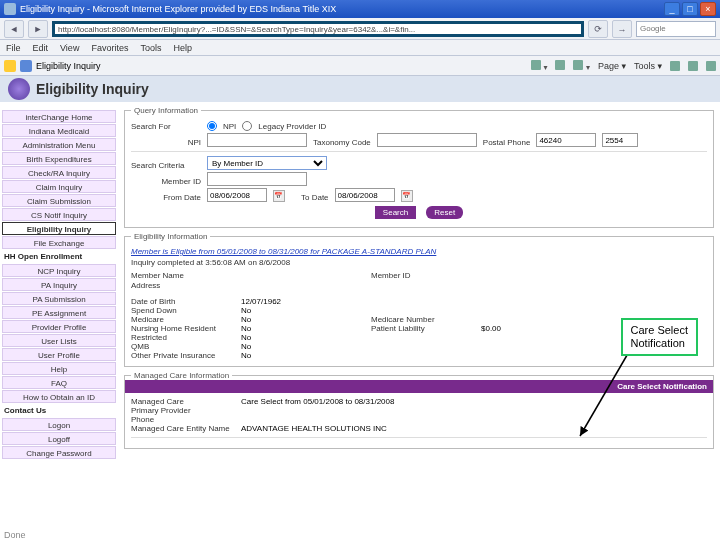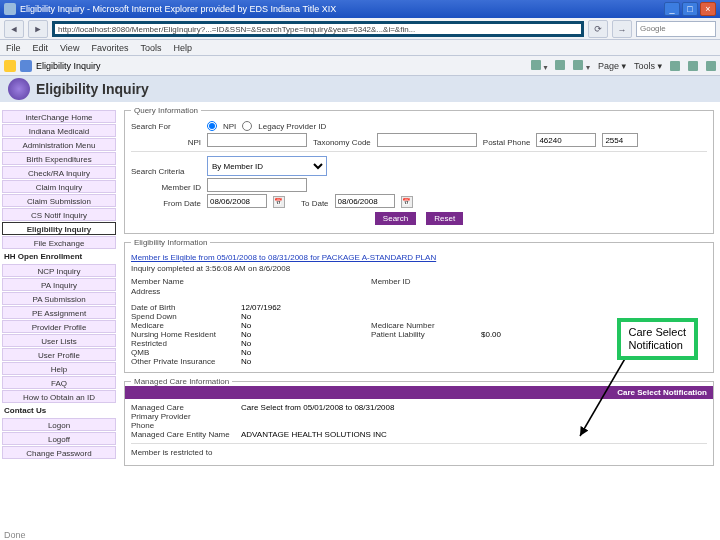--- a/index.html
+++ b/index.html
@@ -33,30 +33,30 @@
   .sideitem.heading { background:#fff; border:none; font-weight:bold; text-align:left; padding-left:2px; color:#222;}
   .main { flex:1; overflow:auto; padding:4px 6px; position:relative;}
   fieldset { border:1px solid #bbb; margin-bottom:4px; padding:4px 6px 6px 6px; font-size:8px;}
   legend { font-size:8px; color:#555; padding:0 3px;}
   .row { display:flex; align-items:flex-end; gap:6px; margin:2px 0; font-size:8px; color:#333;}
   .row label { color:#333;}
   .inp { height:14px; background:#fff; border:1px solid #999; font-size:8px; padding:0 2px;}
   .inp.short { width:60px;}
   .inp.med { width:100px;}
   .inp.date { width:60px;}
-  .sel { height:20px; border:1px solid #7a9edb; background:#fff; font-size:8px;}
+  .sel { height:14px; border:1px solid #7a9edb; background:#fff; font-size:8px;}
   .radio { width:10px; height:10px;}
   .btn { background:#782a8c; color:#fff; border:none; font-size:8px; padding:2px 8px; cursor:pointer;}
-  .btn + .btn { margin-left:4px;}
+  .btn + .btn { margin-left:4px;border-radius:6px;}
   .redacted { background:#fff; height:10px; display:inline-block;}
-  .eliglink { color:#2040c0; text-decoration:underline;}
+  .eliglink { color:#2040c0; text-decoration:underline;font-style:italic;}
   .grid2 { display:grid; grid-template-columns: 110px 130px 110px 130px; row-gap:0; font-size:8px;}
   .grid2 .lab { color:#333;}
   .purplebar { background:#782a8c; color:#fff; font-size:8px; font-weight:bold; text-align:right; padding:2px 6px; margin: -4px -6px 4px -6px;}
-  .callout { position:absolute; right:22px; top:216px; background:#fff; border:4px solid #22c55e; padding:4px 8px; font-family:'Times New Roman',serif; font-size:11px; line-height:13px; z-index:10;}
+  .callout { position:absolute; right:22px; top:216px; background:#fff; border:2px solid #22c55e; padding:4px 8px; font-family:'Times New Roman',serif; font-size:11px; line-height:13px; z-index:10;}
   .arrow-svg { position:absolute; right:80px; top:244px; z-index:9;}
   .caret { font-size:8px; color:#555;}
   .slide-footer { position:absolute; left:4px; bottom:0; font-size:9px; color:#888; z-index:20;}
   .cal-icon { width:12px; height:12px; background:#eee; border:1px solid #aaa; display:inline-block; font-size:7px; text-align:center; line-height:10px; color:#666;}
 </style>
 </head>
 <body>
 
 <div class="titlebar">
   <div class="left">
@@ -248,21 +248,20 @@
           <span></span>
           <span></span>
         <span class="lab">Phone</span>
         <span></span>
           <span></span>
           <span></span>
         <span class="lab">Managed Care Entity Name</span>
         <span style="grid-column:2/5">ADVANTAGE HEALTH SOLUTIONS INC</span>
       </div>
       <div style="border-top:1px solid #ddd;margin:4px 0"></div>
-      <div class="row">Member is restricted to</div>
     </fieldset>
 
     <div class="callout">
       <div>Care Select</div>
       <div>Notification</div>
     </div>
     <svg class="arrow-svg" width="70" height="100">
       <defs>
           <marker id="ah" markerWidth="8" markerHeight="8" refX="6" refY="3" orient="auto">
             <path d="M0,0 L6,3 L0,6 Z" fill="#000"></path>

